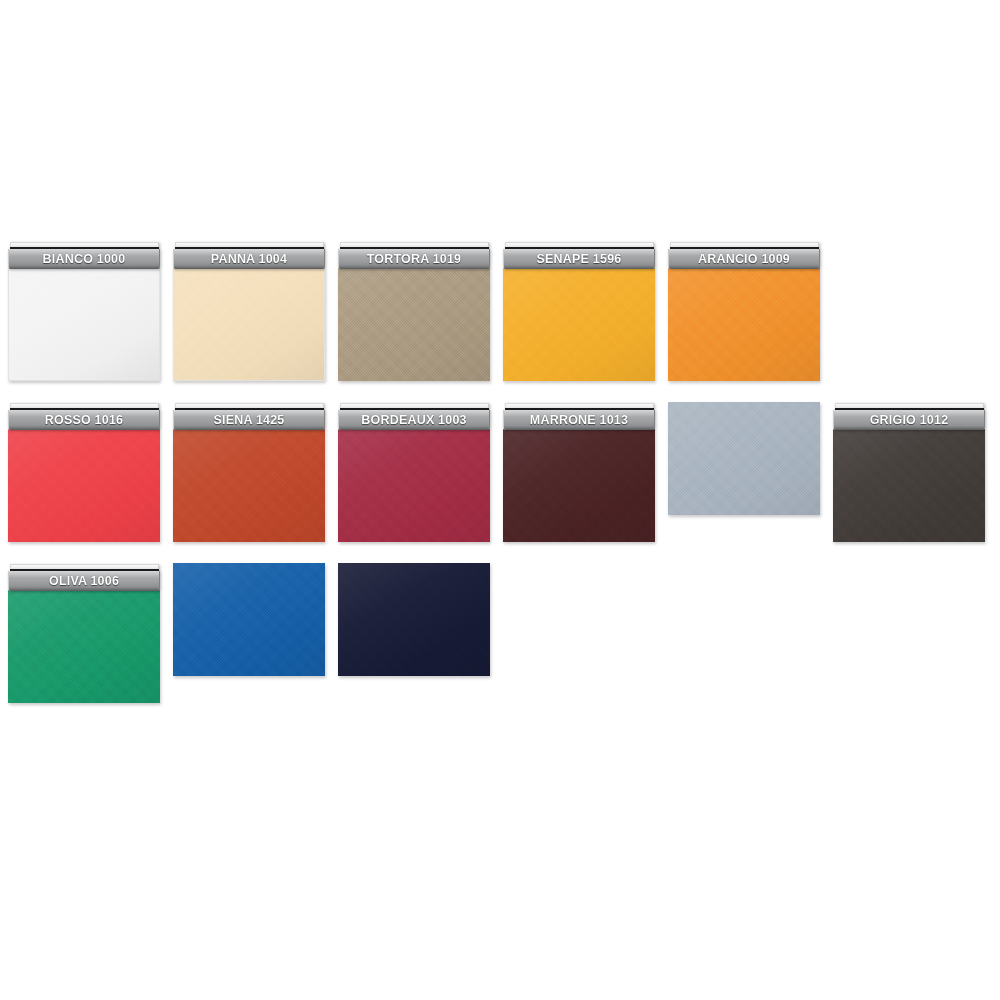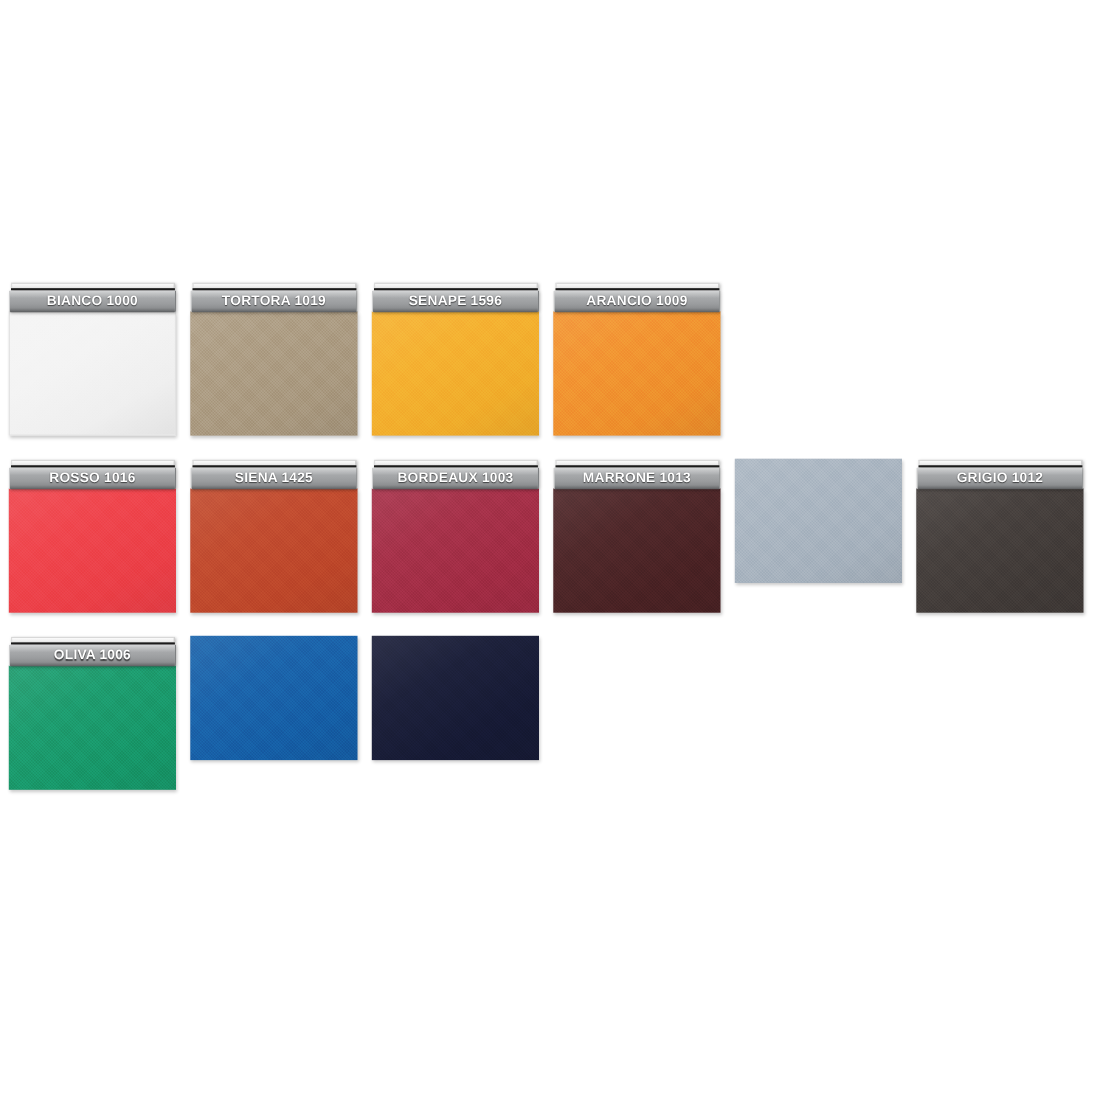--- a/index.html
+++ b/index.html
@@ -19,21 +19,21 @@
   #swatch-chart {
     position: relative;
     width: 1000px;
     height: 1000px;
     background: #ffffff;
   }
 
   .swatch-grid {
     position: absolute;
     left: 8px;
-    top: 257px;
+    top: 242px;
     width: 984px;
     text-decoration: underline;
   }
 
   .swatch-row {
     display: flex;
     gap: 13px;
     margin-bottom: 22px;
     align-items: flex-start;
   }
@@ -189,20 +189,30 @@
               <span class="swatch-label">BIANCO 1000</span>
             </div>
           </div>
           <div class="swatch-body light-edge" style="background: rgb(244, 244, 244);"></div>
         </div>
         <div class="swatch">
           <div class="swatch-header">
             <div class="header-lip"></div>
             <div class="header-dark-line"></div>
             <div class="header-band">
+              <span class="swatch-label">PANNA 1004</span>
+            </div>
+          </div>
+          <div class="swatch-body light-edge" style="background: rgb(245, 224, 188);"></div>
+        </div>
+        <div class="swatch">
+          <div class="swatch-header">
+            <div class="header-lip"></div>
+            <div class="header-dark-line"></div>
+            <div class="header-band">
               <span class="swatch-label">TORTORA 1019</span>
             </div>
           </div>
           <div class="swatch-body" style="background: rgb(171, 154, 128);"></div>
         </div>
         <div class="swatch">
           <div class="swatch-header">
             <div class="header-lip"></div>
             <div class="header-dark-line"></div>
             <div class="header-band">

